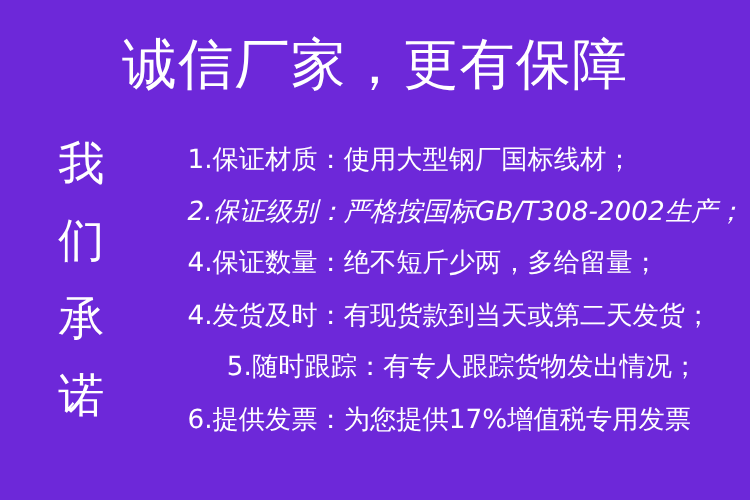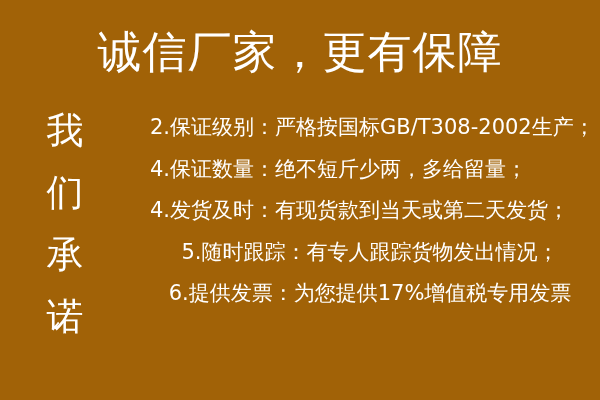--- a/index.html
+++ b/index.html
@@ -73,32 +73,33 @@
     line-height: 41.5px;
     height: 41.5px;
     font-weight: 400;
     white-space: nowrap;
     letter-spacing: 0px;
   }
 </style>
 </head>
 <body>
 
-<div class="banner" style="background: #a16207;">
+<div class="banner" style="background: #6d28d9;">
 
   <div class="banner-title" style="color: rgb(255, 255, 255);">诚信厂家，更有保障</div>
 
   <div class="vertical-label">
     <span class="vchar" style="color: rgb(255, 255, 255);">我</span>
     <span class="vchar" style="color: rgb(255, 255, 255);">们</span>
     <span class="vchar" style="color: rgb(255, 255, 255);">承</span>
     <span class="vchar" style="color: rgb(255, 255, 255);">诺</span>
   </div>
 
   <div class="promise-list">
-    <div class="promise-item" style="color: rgb(255, 255, 255);">2.保证级别：严格按国标GB/T308-2002生产；</div>
+    <div class="promise-item" style="color: rgb(255, 255, 255);">1.保证材质：使用大型钢厂国标线材；</div>
+    <div class="promise-item" style="color: rgb(255, 255, 255); font-style: italic;">2.保证级别：严格按国标GB/T308-2002生产；</div>
     <div class="promise-item" style="color: rgb(255, 255, 255);">4.保证数量：绝不短斤少两，多给留量；</div>
     <div class="promise-item" style="color: rgb(255, 255, 255);">4.发货及时：有现货款到当天或第二天发货；</div>
     <div class="promise-item" style="color: rgb(255, 255, 255); text-align: center;">5.随时跟踪：有专人跟踪货物发出情况；</div>
-    <div class="promise-item" style="color: rgb(255, 255, 255); text-align: center;">6.提供发票：为您提供17%增值税专用发票</div>
+    <div class="promise-item" style="color: rgb(255, 255, 255);">6.提供发票：为您提供17%增值税专用发票</div>
   </div>
 
 </div>
 
 </body></html>

